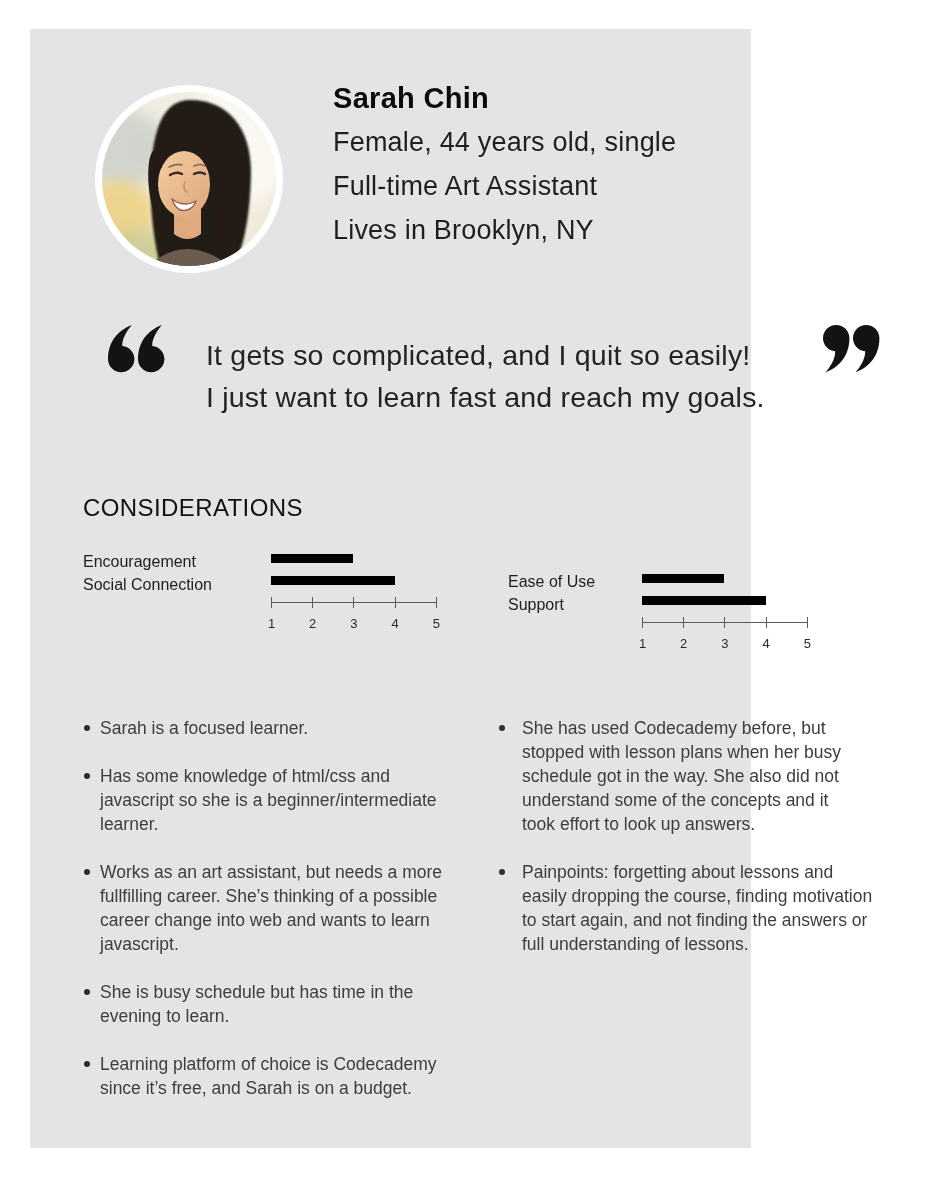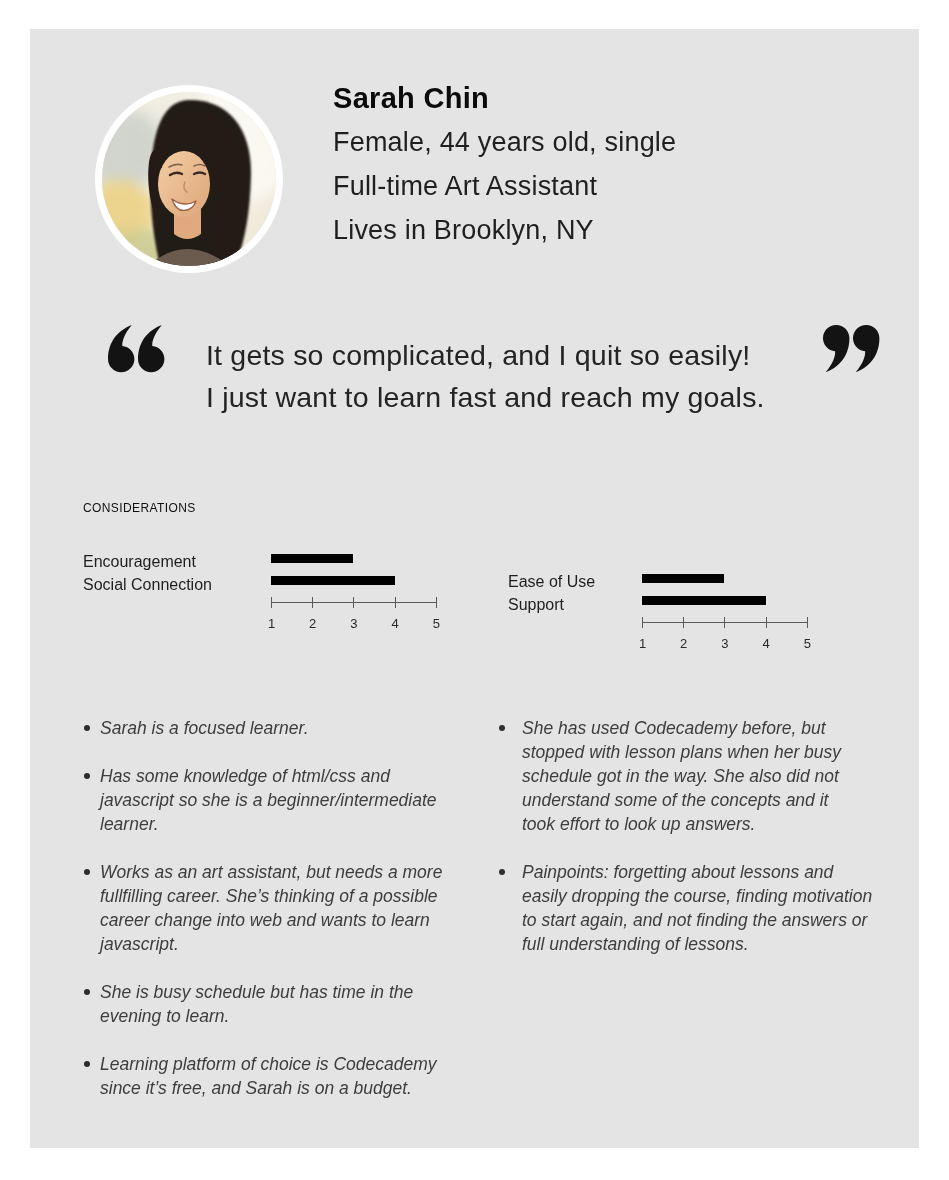--- a/index.html
+++ b/index.html
@@ -5,21 +5,21 @@
   :root{
     --page-bg:#ffffff; --card-bg:#e4e4e4; --bar:#000000; --axis:#5a5a5a;
     --heading-text:#111111; --body-text:#3d3d3d;
   }
   html,body{margin:0;padding:0}
   body{
     width:949px;height:1180px;position:relative;background:var(--page-bg);
     font-family:"Liberation Sans","DejaVu Sans",sans-serif;
     -webkit-font-smoothing:antialiased;
   }
-  .card{position:absolute;left:30px;top:29px;width:889px;height:1119px;background:var(--card-bg)}
+  .card{position:absolute;left:30px;top:29px;width:721px;height:1119px;background:var(--card-bg)}
 
   
   .avatar{
     position:absolute;left:65px;top:56px;width:174px;height:174px;
     border:7px solid #ffffff;border-radius:50%;overflow:hidden;background:#f5f1e8;
   }
   .avatar svg{display:block;width:100%;height:100%}
   .profile{position:absolute;left:303px;top:47px}
   .profile-name{font-size:29px;font-weight:bold;color:#0b0b0b;line-height:44px;letter-spacing:.3px}
   .profile-details{font-size:27px;color:#1f1f1f;line-height:44px;white-space:pre-line;letter-spacing:.2px}
@@ -28,41 +28,41 @@
   .quote-mark{position:absolute;width:57px;height:48px}
   .quote-mark.open{left:78px;top:296px}
   .quote-mark.close{left:793px;top:296px}
   .quote-text{
     position:absolute;left:176px;top:305px;width:640px;
     font-size:28.5px;color:#232323;line-height:42px;
     white-space:pre-line;letter-spacing:.2px;
   }
 
   
-  .section-title{position:absolute;left:53px;top:468px;font-size:12px;line-height:22px;color:var(--heading-text);letter-spacing:.4px}
+  .section-title{position:absolute;left:53px;top:468px;font-size:24px;line-height:22px;color:var(--heading-text);letter-spacing:.4px}
   .chart{position:absolute;display:flex;align-items:flex-start}
   .chart.c0{left:53px;top:521px}
   .chart.c1{left:478px;top:541px}
   .chart-labels{font-size:16px;line-height:23px;color:#1e1e1e;white-space:pre-line}
   .chart.c0 .chart-labels{width:188px}
   .chart.c1 .chart-labels{width:134px}
   .chart-plot{position:relative;width:180px;height:90px}
   .bar{position:absolute;left:0;height:9px;background:var(--bar)}
   .axis-line{position:absolute;top:52px;left:0;height:1px;background:var(--axis)}
   .tick{position:absolute;top:47px;width:1px;height:11px;background:var(--axis)}
   .tick-label{position:absolute;top:66px;font-size:13px;color:#2a2a2a;transform:translateX(-50%)}
 
   
   .notes{position:absolute;top:687px}
   .notes.left{left:53px;width:392px}
   .notes.right{left:468px;width:412px}
   .notes ul{list-style:none;margin:0;padding:0}
   .notes li{
     position:relative;font-size:17.5px;line-height:24px;color:var(--body-text);
-    margin-bottom:24px;white-space:pre-line;font-style:italic;
+    margin-bottom:24px;white-space:pre-line;
   }
   .notes.left li{padding-left:17px}
   .notes.right li{padding-left:24px}
   .notes li::before{
     content:"";position:absolute;left:1px;top:9px;width:6px;height:6px;
     border-radius:50%;background:#2e2e2e;
   }
 </style>
 </head>
 <body>

